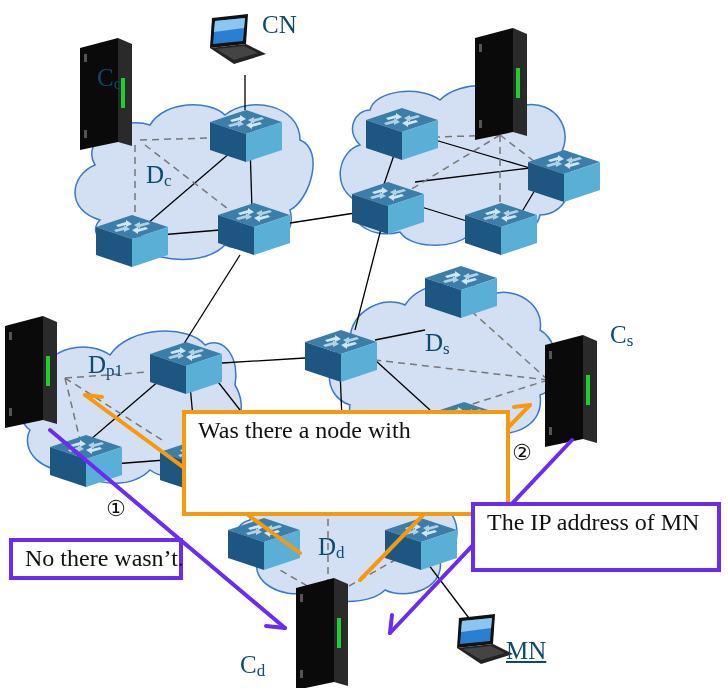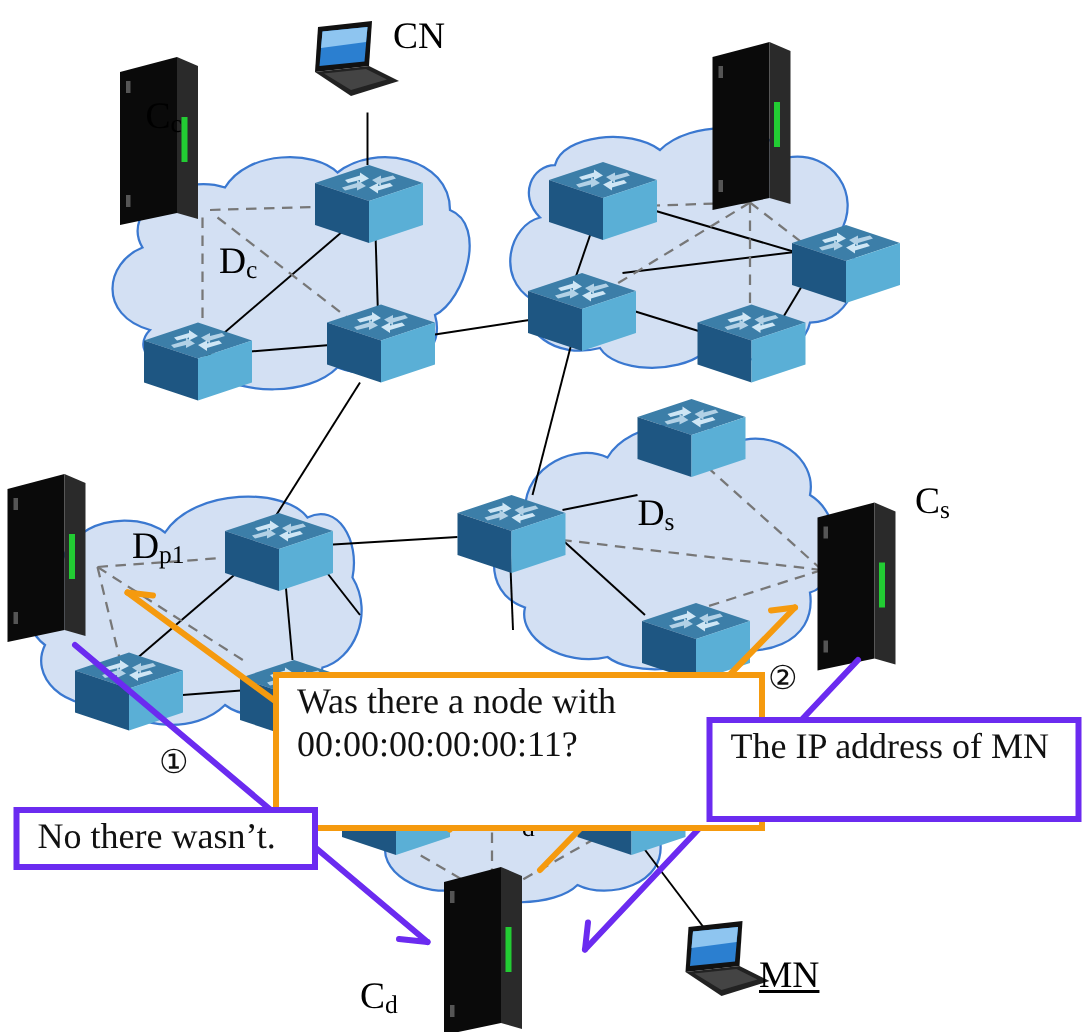--- a/index.html
+++ b/index.html
@@ -1,18 +1,18 @@
 <!DOCTYPE html>
 <html><head>
 <meta charset="utf-8">
 <style>
   html, body { margin:0; padding:0; background:#ffffff; }
   body { width:728px; height:688px; position:relative; overflow:hidden; font-family:"Liberation Serif", serif; }
   svg#diagram { position:absolute; left:0; top:0; }
-  .lbl { position:absolute; font-family:"Liberation Serif", serif; font-size:25px; color:#000000; line-height:1; white-space:nowrap; }
+  .lbl { position:absolute; font-family:"Liberation Serif", serif; font-size:25px; color:#0c4a6e; line-height:1; white-space:nowrap; }
   .lbl sub { font-size:17px; vertical-align:-3px; }
   .msg { position:absolute; background:#fff; font-family:"Liberation Serif", serif; font-size:24px; line-height:29px; color:#111; padding:2px 12px; box-sizing:border-box; }
   .msg.orange { border:4px solid #F59A0E; }
   .msg.purple { border:4px solid #6B2BF0; }
   .msg span { display:block; white-space:nowrap; }
   .step { position:absolute; font-family:"DejaVu Sans", sans-serif; font-size:22px; color:#111; line-height:1; }
 </style>
 </head>
 <body>
 
@@ -138,29 +138,28 @@
     <polyline points="390,633 392,615 M390,633 407,630"></polyline>
   </g>
 </svg>
 
 <div class="lbl" style="left:97px;top:38px;margin-top:27px;"><span>C</span><sub>c</sub></div>
 <div class="lbl" style="left:262px;top:12px;">CN</div>
 <div class="lbl" style="left:146px;top:162px;"><span>D</span><sub>c</sub></div>
 <div class="lbl" style="left:88px;top:352px;"><span>D</span><sub>p1</sub></div>
 <div class="lbl" style="left:425px;top:330px;"><span>D</span><sub>s</sub></div>
 <div class="lbl" style="left:610px;top:322px;"><span>C</span><sub>s</sub></div>
-<div class="lbl" style="left:330px;top:534px;"><span>D</span><sub>d</sub></div>
+<div class="lbl" style="left:318px;top:534px;"><span>D</span><sub>d</sub></div>
 <div class="lbl" style="left:240px;tp:0;top:652px;"><span>C</span><sub>d</sub></div>
 <div class="lbl" style="left:506px;top:638px;text-decoration:underline;">MN</div>
 
 <div class="step" style="left:106px;top:498px;">①</div>
 <div class="step" style="left:512px;top:442px;">②</div>
 
-<div class="msg orange" style="left:182px;top:410px;width:328px;height:106px;margin-top:38px;">
+<div class="msg orange" style="left:182px;top:410px;width:328px;height:106px;">
   <span>Was there a node with</span>
-  <span>00:00:00:00:00:11?</span>
 </div>
-<div class="msg purple" style="left:9px;top:538px;width:203px;height:42px;">
+<div class="msg purple" style="left:9px;top:538px;width:174px;height:42px;">
   <span>No there wasn’t.</span>
 </div>
-<div class="msg purple" style="left:471px;top:478px;width:250px;height:70px;">
+<div class="msg purple" style="left:471px;top:502px;width:250px;height:70px;">
   <span>The IP address of MN</span>
 </div>
 
 </body></html>

